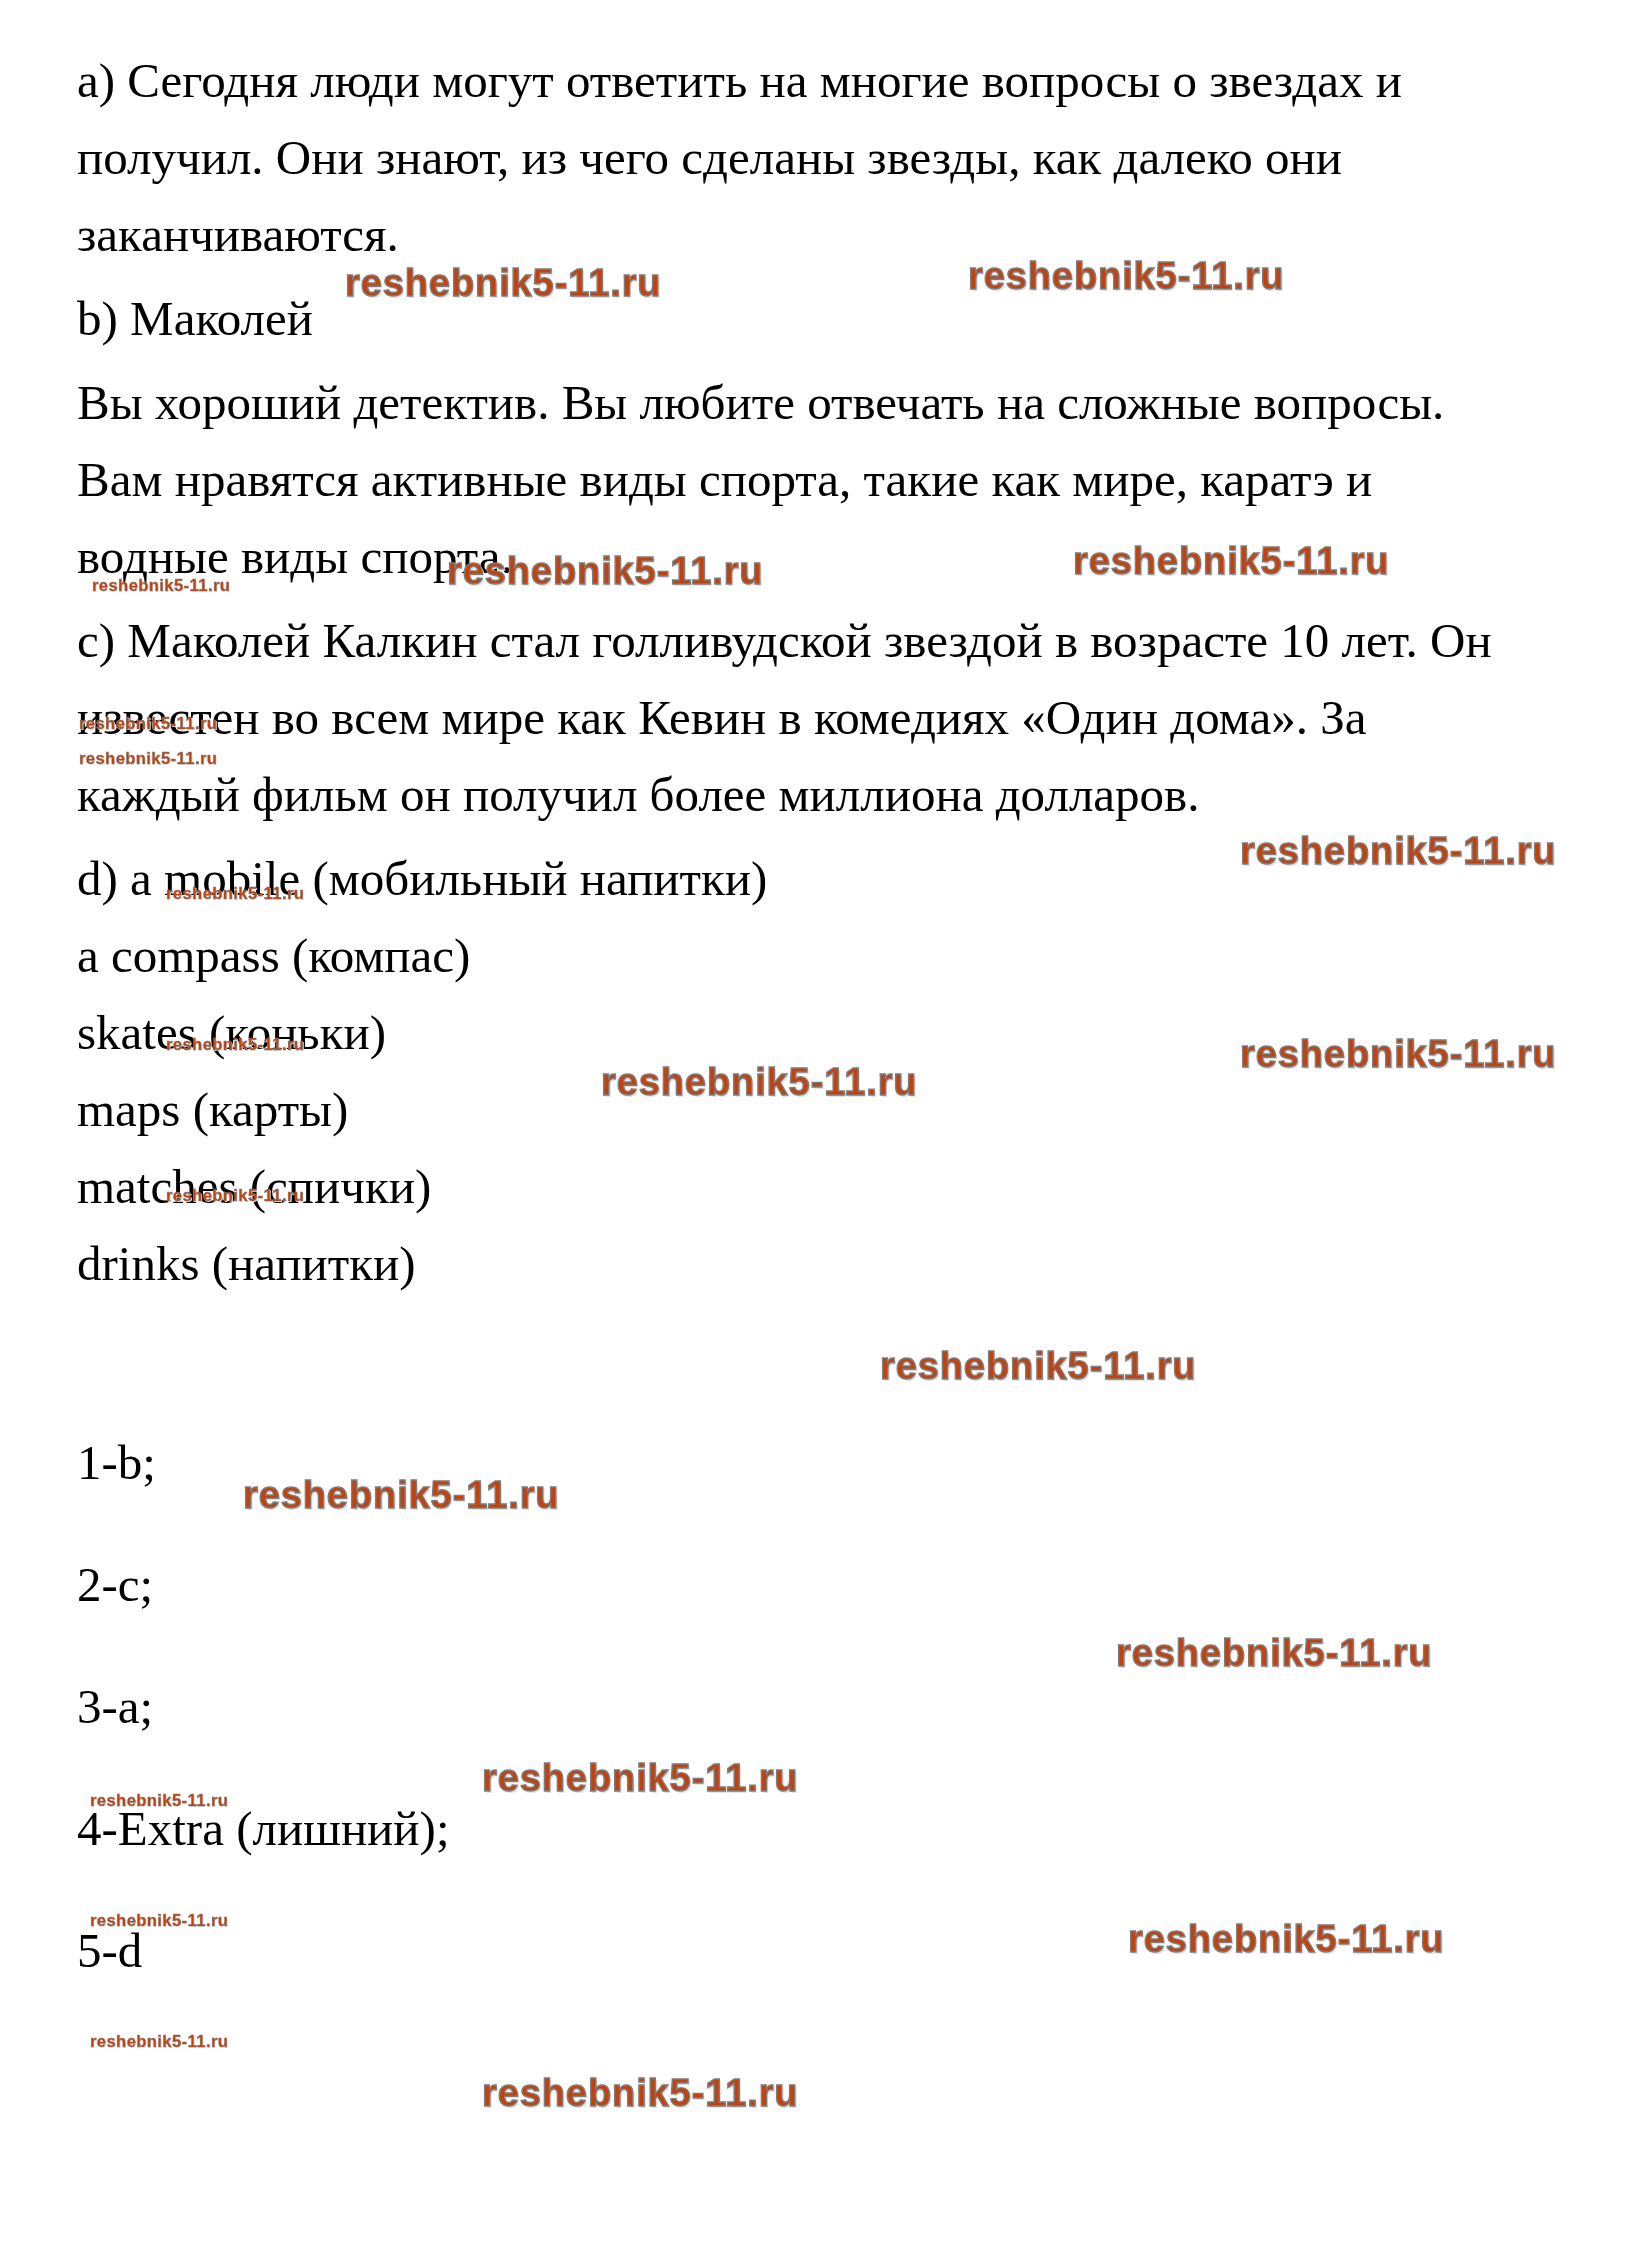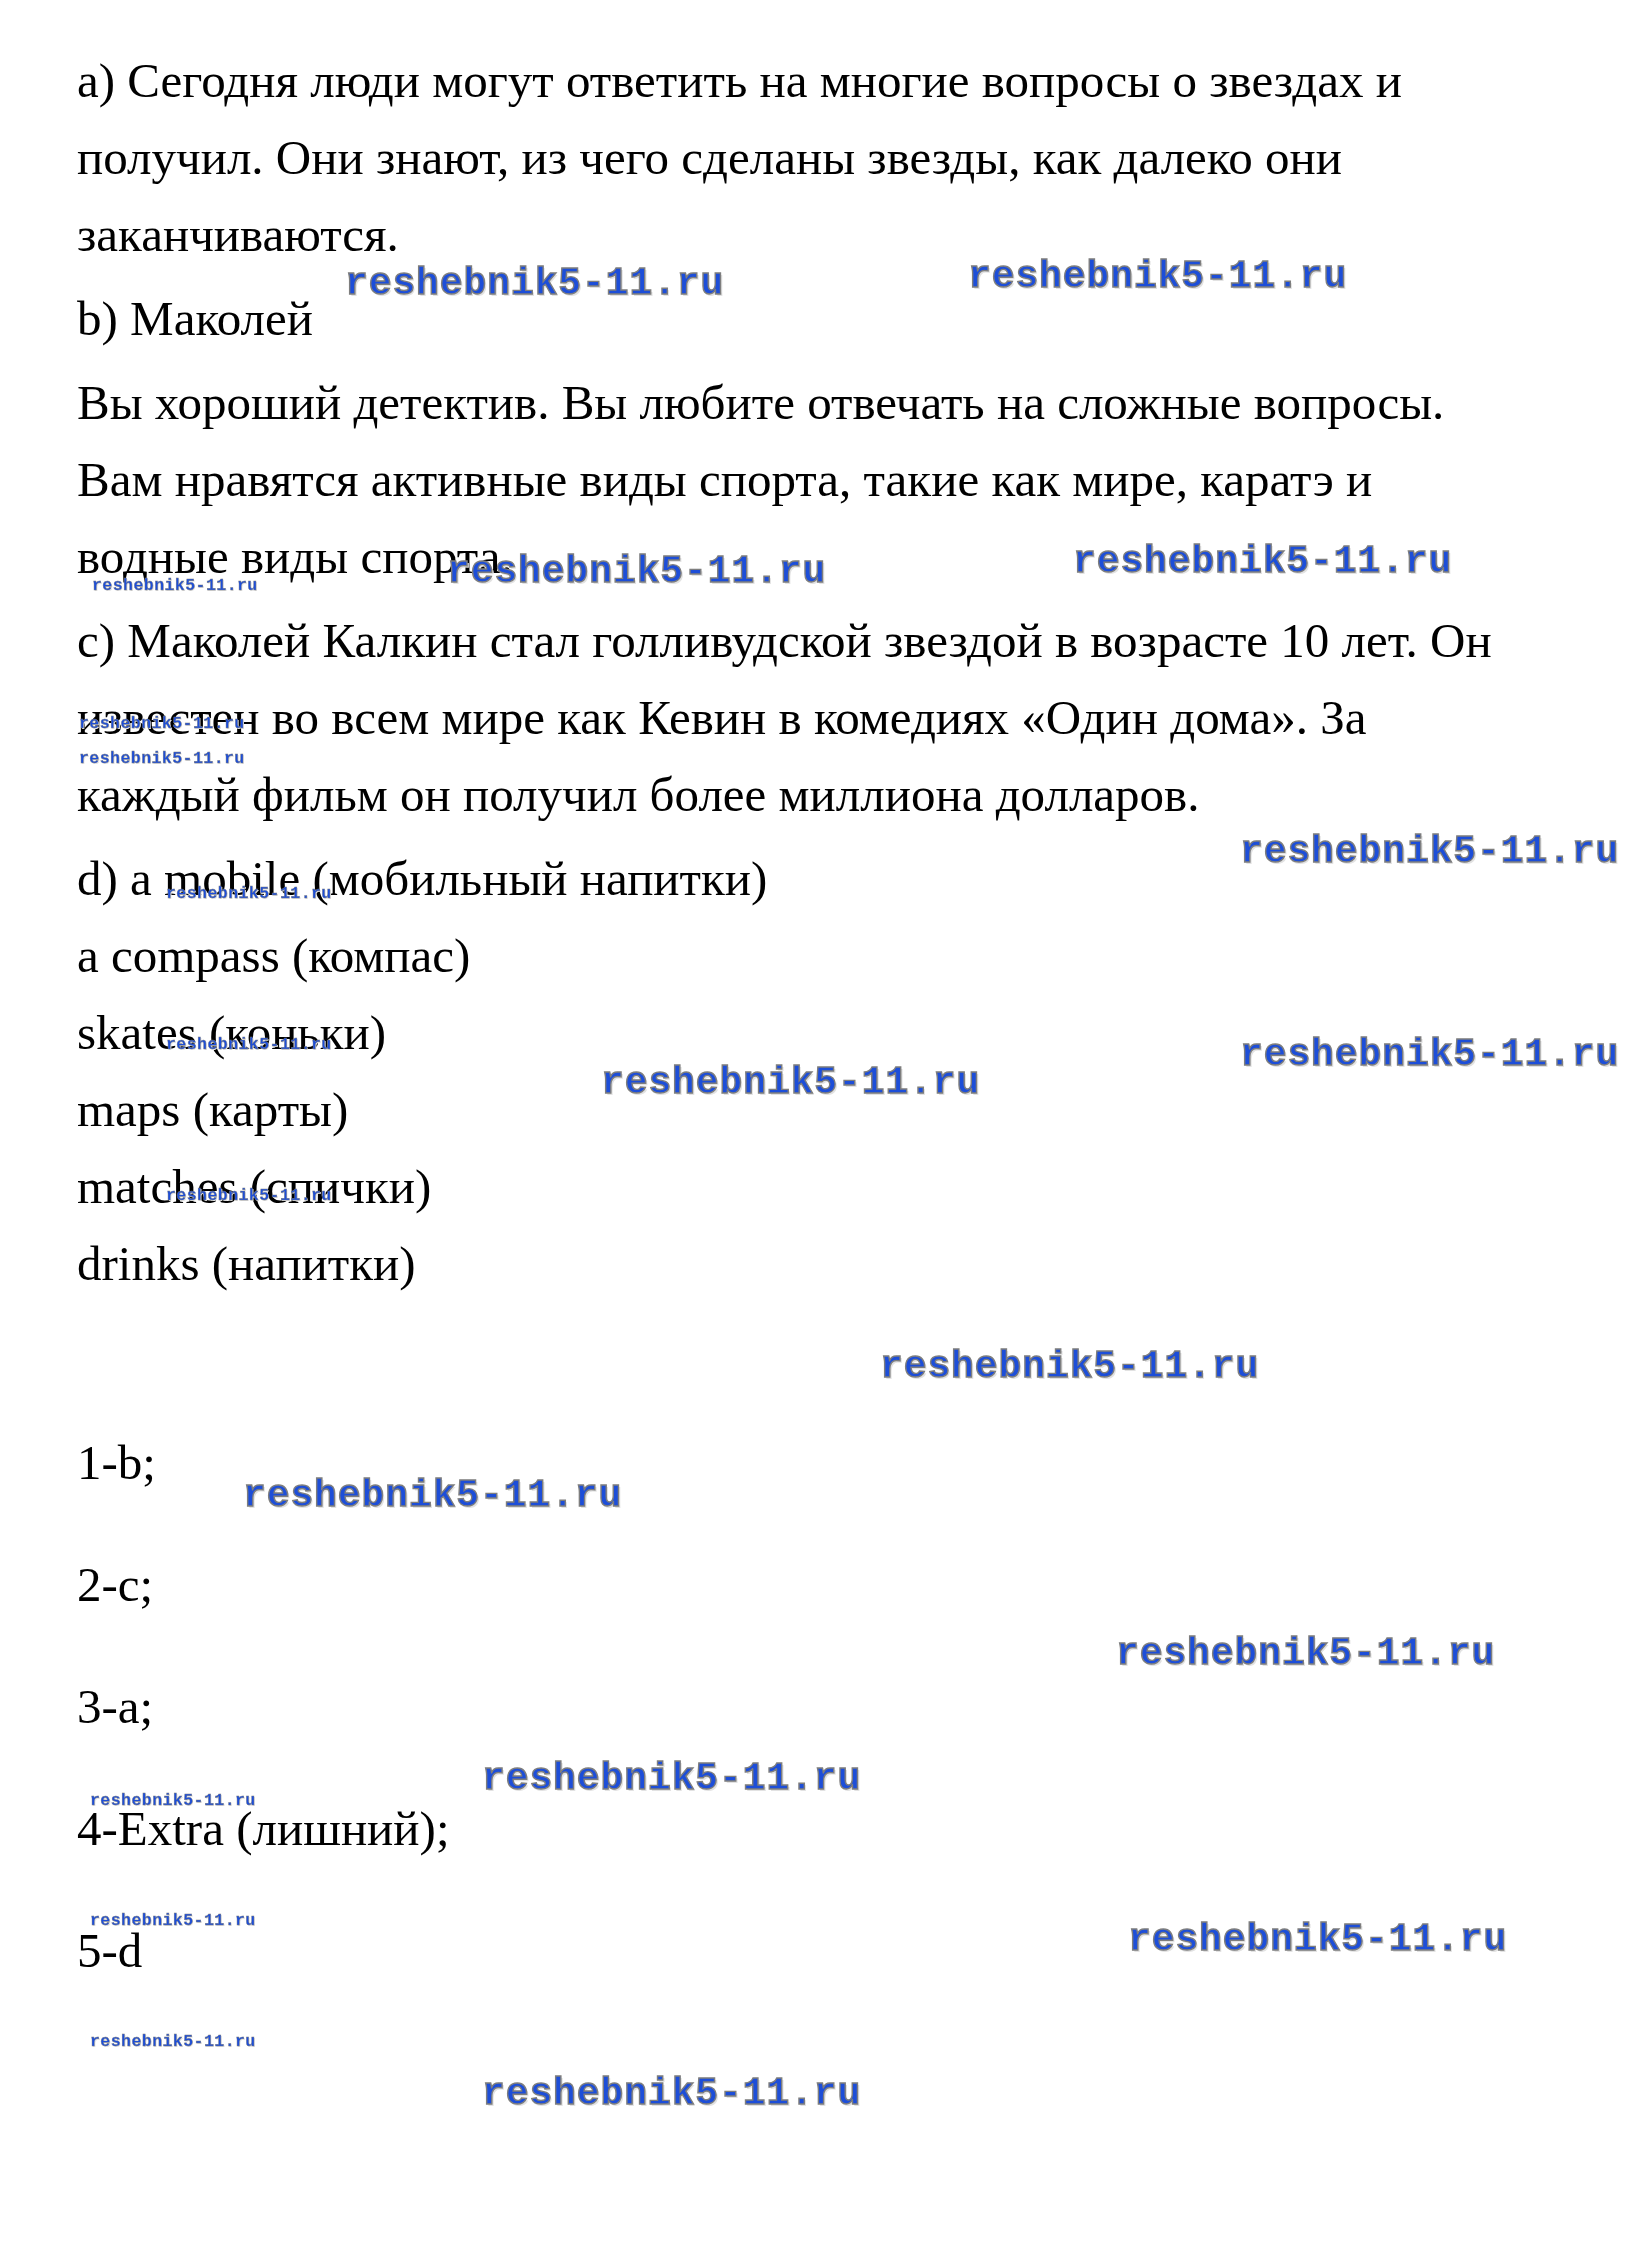--- a/index.html
+++ b/index.html
@@ -23,23 +23,23 @@
   }
   .para {
     margin: 0 0 7px 0;
     white-space: pre-line;
   }
   .item { margin: 0; }
   .answers { margin-top: 122px; }
   .answer { margin: 0 0 45px 0; }
   .wm {
     position: absolute;
-    font-family: Liberation Mono, monospace;
+    font-family: Liberation Sans, sans-serif;
     font-weight: 700;
-    color: #1d4ed8;
+    color: #c2410c;
     -webkit-text-stroke: 1.4px #7e7e7e;
     text-shadow: 1.7px 1.7px 0 #e2e2e2;
     white-space: nowrap;
     z-index: 2;
   }
   .wm-lg { font-size: 38px; letter-spacing: 0.9px; }
   .wm-sm {
     font-size: 16.6px;
     -webkit-text-stroke: 0.4px #7e7e7e;
     text-shadow: 0.9px 0.9px 0 #e2e2e2;

